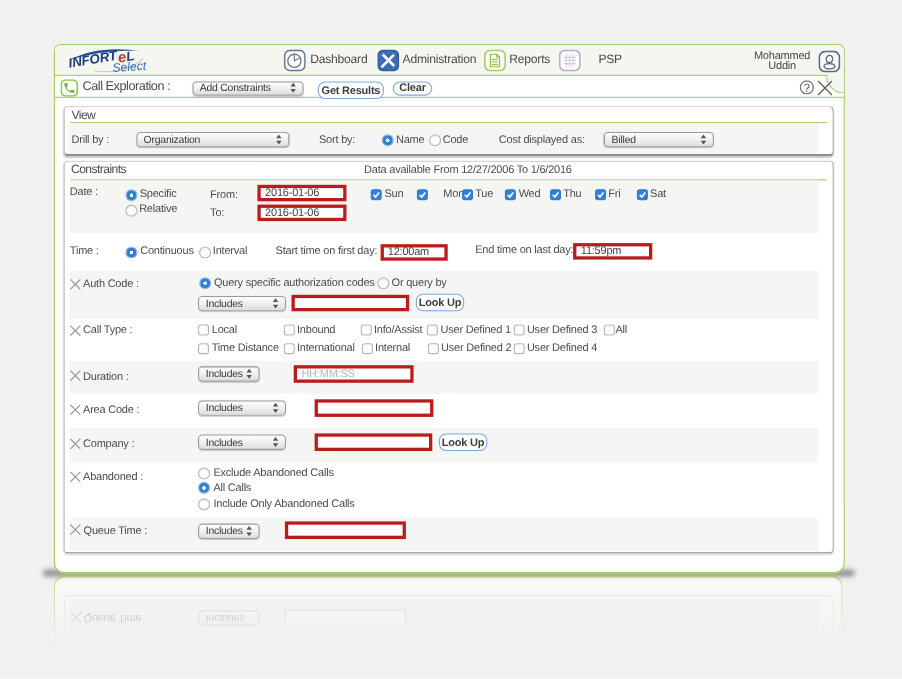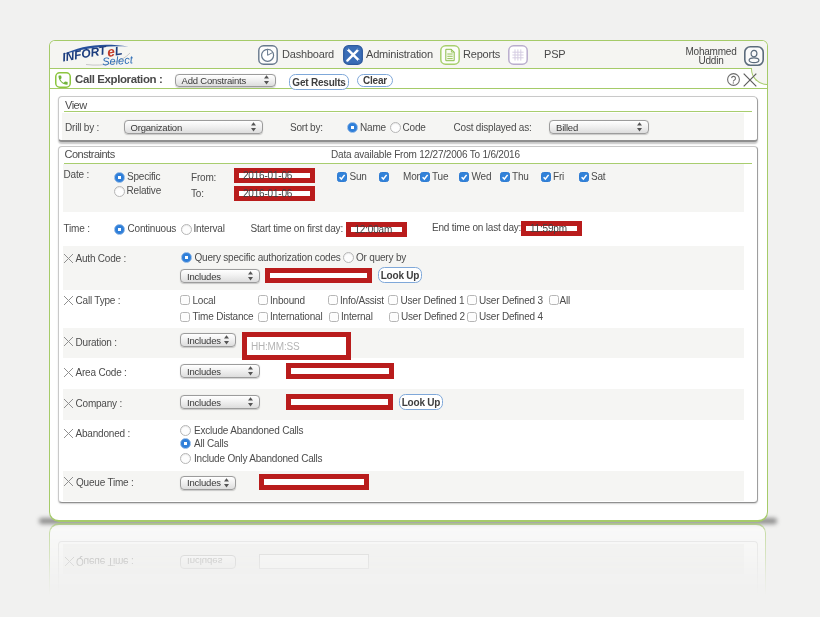--- a/index.html
+++ b/index.html
@@ -1,19 +1,19 @@
 <!DOCTYPE html>
 <html><head>
 <meta charset="utf-8">
 <style>
 html,body{margin:0;padding:0;}
 body{width:820px;height:617px;background:#f1f1f0;font-family:"Liberation Sans",sans-serif;position:relative;overflow:hidden;}
 .abs{position:absolute;}
 .lbl{position:absolute;font-size:10px;letter-spacing:-0.2px;color:#4c4c4c;white-space:nowrap;line-height:12px;}
-.inp{position:absolute;background:#fff;border:5px solid #b91c1c;font-size:10px;color:#3f3f3f;padding:0 4px;font-family:"Liberation Sans",sans-serif;display:flex;align-items:center;box-sizing:border-box;letter-spacing:-0.2px;}
+.inp{position:absolute;background:#fff;border:3px solid #b91c1c;font-size:10px;color:#3f3f3f;padding:0 4px;font-family:"Liberation Sans",sans-serif;display:flex;align-items:center;box-sizing:border-box;letter-spacing:-0.2px;}
 .sel{position:absolute;border:1px solid #9c9c9c;border-radius:4px;background:linear-gradient(#ffffff,#f1f1f1 45%,#dddddd);font-size:9.5px;letter-spacing:-0.2px;color:#383838;display:flex;align-items:center;padding-left:6px;box-sizing:border-box;box-shadow:0 0.5px 1px rgba(0,0,0,0.18);}
 .sel .arr{position:absolute;right:5px;top:50%;transform:translateY(-50%);width:6px;height:10px;}
 .btn{position:absolute;background:#fff;border:1.5px solid #7fa8d9;border-radius:6.5px;font-weight:bold;font-size:10px;letter-spacing:-0.2px;color:#3e3e3e;display:flex;align-items:center;justify-content:center;box-sizing:border-box;white-space:nowrap;}
 .radio{position:absolute;width:11px;height:11px;border-radius:50%;box-sizing:border-box;}
 .radio.off{background:#fdfdfd;border:1px solid #b6b6b6;box-shadow:inset 0 1px 1px rgba(0,0,0,0.08);}
 .radio.on{background:radial-gradient(circle,#ffffff 0 1.6px,#2f7fd9 1.7px);border:1px solid #8cb5e5;}
 .cb{position:absolute;width:10px;height:10px;border-radius:2.5px;box-sizing:border-box;}
 .cb svg{position:absolute;left:-1px;top:-1px;}
 .cb.off{background:#fdfdfd;border:1px solid #b6b6b6;}
 .cb.on{background:#3182d9;border:1px solid #2f7cd3;}
@@ -75,21 +75,21 @@
   <ellipse cx="10" cy="14.2" rx="4.9" ry="2.4" fill="none" stroke="#5c6c7c" stroke-width="1.2"></ellipse>
   <ellipse cx="10" cy="7.6" rx="2.9" ry="3.2" fill="#fafafa" stroke="#5c6c7c" stroke-width="1.2"></ellipse>
 </svg>
 
 <svg class="abs" style="left:55px;top:71.5px;" width="16" height="16" viewBox="0 0 17 17">
   <rect x="0.8" y="0.8" width="15.4" height="15.4" rx="4.2" fill="#fff" stroke="#8cc63f" stroke-width="1.6"></rect>
   <g transform="translate(2.1,2.1) scale(0.54)">
     <path d="M6.62 10.79c1.44 2.83 3.76 5.14 6.59 6.59l2.2-2.2c.27-.27.67-.36 1.02-.24 1.12.37 2.33.57 3.57.57.55 0 1 .45 1 1V20c0 .55-.45 1-1 1-9.39 0-17-7.61-17-17 0-.55.45-1 1-1h3.5c.55 0 1 .45 1 1 0 1.25.2 2.45.57 3.57.11.35.03.74-.25 1.02l-2.2 2.2z" fill="#72b33c"></path>
   </g>
 </svg>
-<div class="lbl" style="left:75px;top:73px;font-size:11.5px;letter-spacing:-0.4px;font-weight:bold;color:#4a4a4a;line-height:13px;">Call Exploration :</div>
+<div class="lbl" style="left:75px;top:73px;font-size:11.5px;letter-spacing:-0.4px;font-weight:normal;color:#4a4a4a;line-height:13px;">Call Exploration :</div>
 <div class="sel" style="left:174.5px;top:74px;width:101px;height:12.5px;">Add Constraints<span class="arr"><svg width="6" height="10">
         <path d="M0,3.6 L5,3.6 L2.5,0.2 Z M0,6 L5,6 L2.5,9.4 Z" fill="#555"></path>
       </svg></span></div>
 <div class="btn" style="left:289px;top:74px;width:60px;height:16px;">Get Results</div>
 <div class="btn" style="left:357px;top:74px;width:36px;height:13px;">Clear</div>
 <svg class="abs" style="left:727px;top:72.5px;" width="13" height="13" viewBox="0 0 13 13">
   <circle cx="6.5" cy="6.5" r="5.9" stroke="#6d6d6d" stroke-width="1.1" fill="none"></circle>
   <path d="M4.6,5.1 a1.95,1.95 0 1 1 2.6,2.05 c-0.55,0.22 -0.8,0.5 -0.8,1.1 v0.25" stroke="#6d6d6d" stroke-width="1.1" fill="none"></path>
   <circle cx="6.35" cy="9.9" r="0.7" fill="#6d6d6d"></circle>
 </svg>
@@ -174,21 +174,21 @@
 <div class="lbl" style="left:591px;top:171px;">Sat</div>
 
 <div class="lbl" style="left:63.5px;top:223px;">Time :</div>
 <div class="radio on" style="left:114px;top:223.5px;"></div>
 <div class="lbl" style="left:127.5px;top:223px;">Continuous</div>
 <div class="radio off" style="left:181px;top:223.5px;"></div>
 <div class="lbl" style="left:193.5px;top:223px;">Interval</div>
 <div class="lbl" style="left:250.5px;top:223px;">Start time on first day:</div>
 <div class="inp" style="left:345.5px;top:222px;width:61px;height:15px;">12:00am</div>
 <div class="lbl" style="left:432px;top:222px;">End time on last day:</div>
-<div class="inp" style="left:521px;top:221px;width:61px;height:15px;">11:59pm</div>
+<div class="inp" style="left:521px;top:221px;width:72px;height:15px;">11:59pm</div>
 
 <div class="band" style="top:246px;height:44px;"></div>
 <svg class="xic" style="left:63px;top:252.5px;" viewBox="0 0 11 11">
     <path d="M1,1 L10,10 M10,1 L1,10" stroke="#909090" stroke-width="1"></path>
   </svg>
 <div class="lbl" style="left:75.5px;top:252.5px;">Auth Code :</div>
 <div class="radio on" style="left:180.5px;top:251.5px;"></div>
 <div class="lbl" style="left:194.5px;top:251.5px;text-align:right;">Query specific authorization codes</div>
 <div class="radio off" style="left:342.5px;top:251.5px;"></div>
 <div class="lbl" style="left:356px;top:251.5px;">Or query by</div>
@@ -226,21 +226,21 @@
 <div class="lbl" style="left:479px;top:311px;">User Defined 4</div>
 
 <div class="band" style="top:328px;height:30px;"></div>
 <svg class="xic" style="left:63px;top:336px;" viewBox="0 0 11 11">
     <path d="M1,1 L10,10 M10,1 L1,10" stroke="#909090" stroke-width="1"></path>
   </svg>
 <div class="lbl" style="left:75.5px;top:336.5px;">Duration :</div>
 <div class="sel" style="left:180px;top:333px;width:56px;height:14px;">Includes<span class="arr"><svg width="6" height="10">
         <path d="M0,3.6 L5,3.6 L2.5,0.2 Z M0,6 L5,6 L2.5,9.4 Z" fill="#555"></path>
       </svg></span></div>
-<div class="inp" style="left:242px;top:332px;width:109px;height:28px;color:#b4b4b4;text-align:right;">HH:MM:SS</div>
+<div class="inp" style="left:267px;top:332px;width:109px;height:16px;color:#b4b4b4;text-align:right;">HH:MM:SS</div>
 
 <svg class="xic" style="left:63px;top:367px;" viewBox="0 0 11 11">
     <path d="M1,1 L10,10 M10,1 L1,10" stroke="#909090" stroke-width="1"></path>
   </svg>
 <div class="lbl" style="left:75.5px;top:367px;">Area Code :</div>
 <div class="sel" style="left:180px;top:364px;width:80px;height:14px;">Includes<span class="arr"><svg width="6" height="10">
         <path d="M0,3.6 L5,3.6 L2.5,0.2 Z M0,6 L5,6 L2.5,9.4 Z" fill="#555"></path>
       </svg></span></div>
 <div class="inp" style="left:285.5px;top:363px;width:108px;height:16px;"></div>
 

